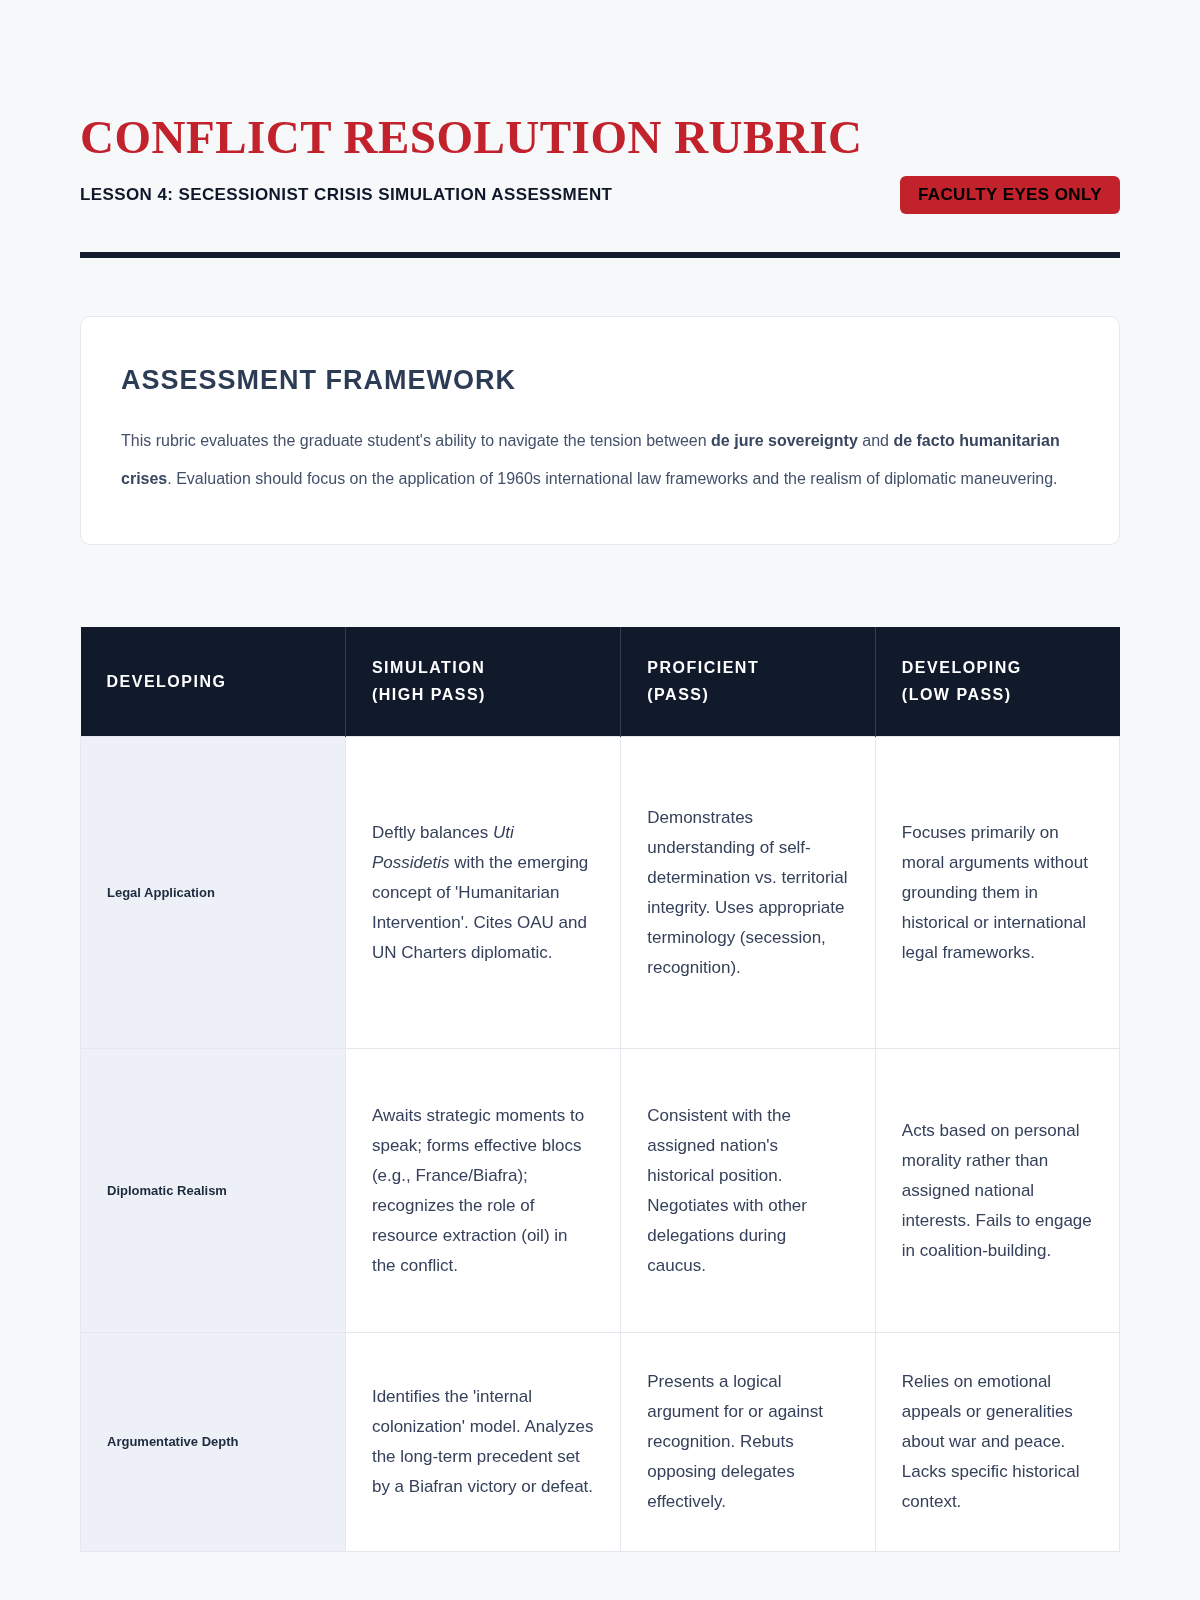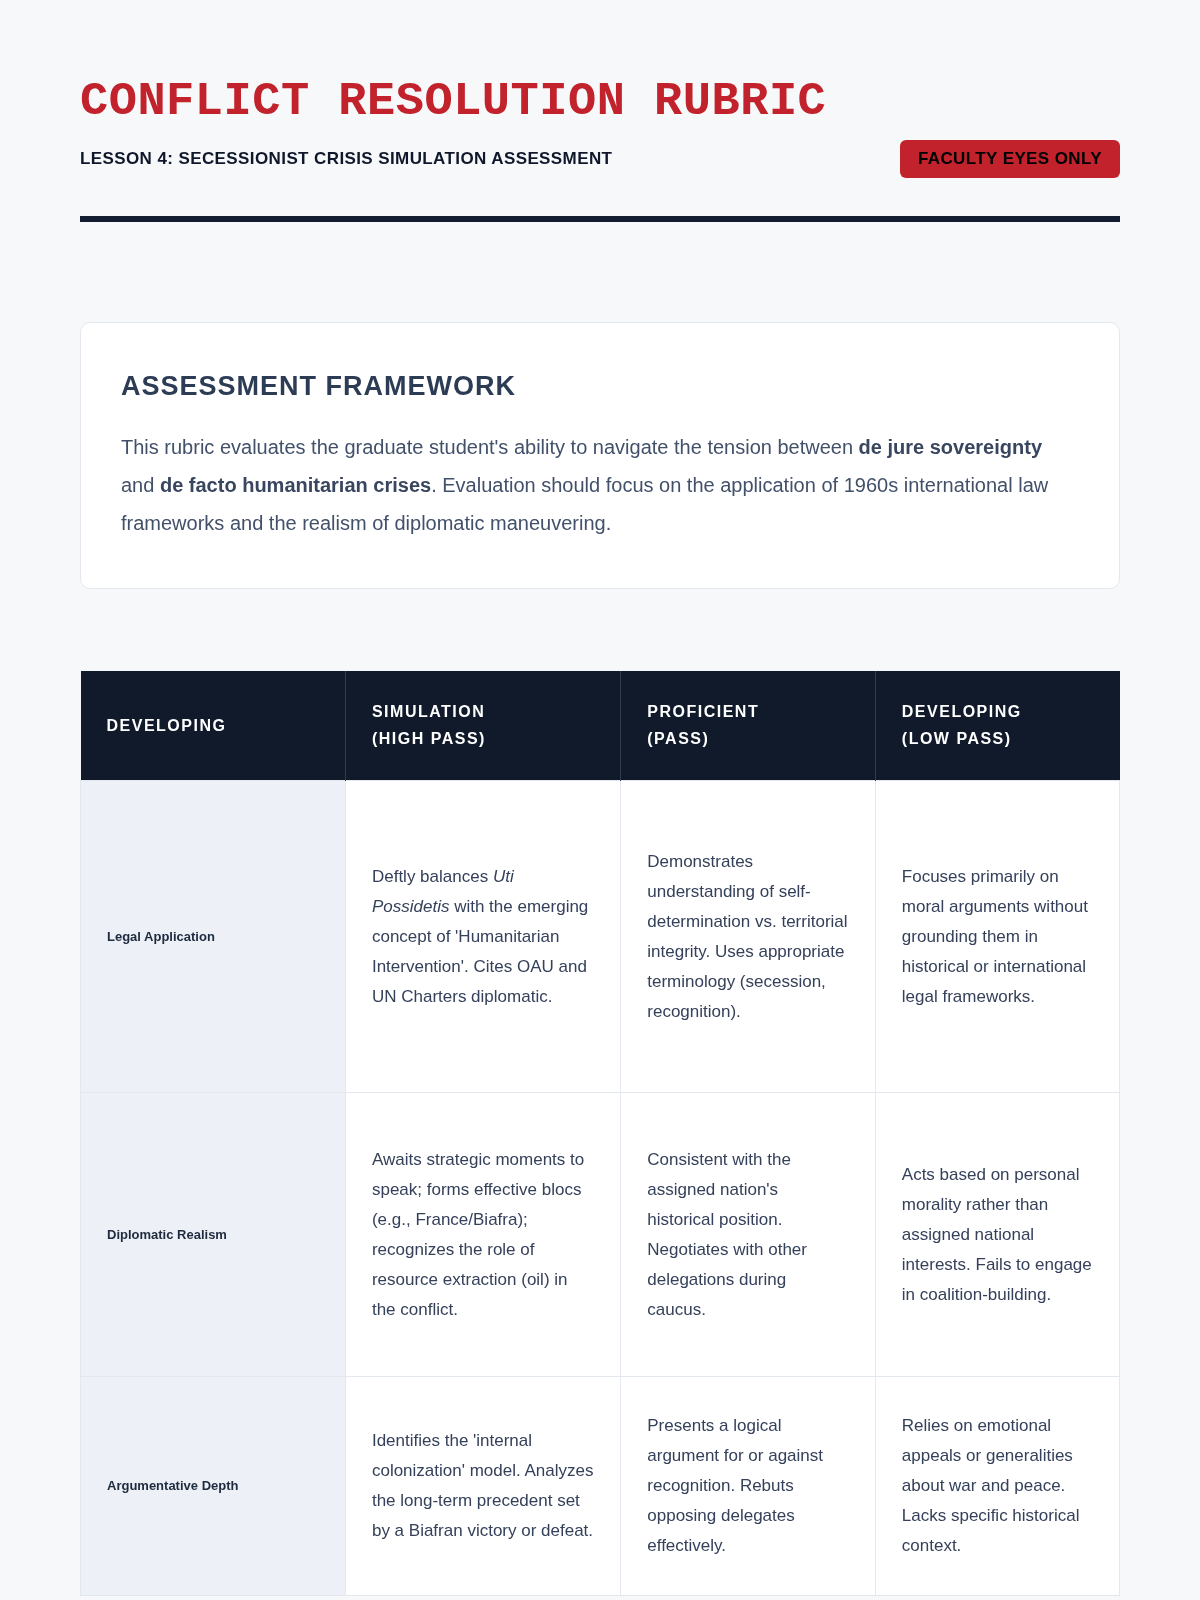--- a/index.html
+++ b/index.html
@@ -5,57 +5,58 @@
   * { margin: 0; padding: 0; box-sizing: border-box; }
   html, body {
     width: 1200px; height: 1600px; overflow: hidden;
     background: #f7f8fa;
     font-family: "Liberation Sans", sans-serif;
   }
   .container { padding: 76px 80px 0 80px; }
 
   
   .page-title {
-    font-family: Liberation Mono, monospace;
+    font-family: Liberation Serif, serif;
     font-weight: 700;
     font-size: 47px;
     letter-spacing: 0.5px;
     color: #c1222b;
     line-height: 1.1;
+    margin-top: 36px;
   }
   .sub-row {
     display: flex; align-items: center; justify-content: space-between;
     margin-top: 12px;
   }
   .page-subtitle {
     font-size: 17px; font-weight: 700; letter-spacing: 0.4px;
     color: #0f172a;
   }
   .badge {
     background: #c1222b; color: #000000;
     font-size: 17px; font-weight: 700; letter-spacing: 0.4px;
     padding: 9px 18px; border-radius: 6px;
   }
   .divider { height: 6px; background: #141c2f; margin-top: 38px; }
 
   
   .card {
-    margin-top: 100px;
+    margin-top: 58px;
     background: #ffffff;
     border: 1px solid #e4e8ee;
     border-radius: 10px;
     padding: 48px 52px 46px 40px;
   }
   .card h2 {
     font-size: 27px; font-weight: 700; letter-spacing: 1px;
     color: #2d3c55;
   }
   .card p {
     margin-top: 26px;
-    font-size: 20px; line-height: 38px;
+    font-size: 16px; line-height: 38px;
     color: #42506a;
   }
   .card p .b { font-weight: 700; color: #39465f; }
 
   
   table.rubric {
     margin-top: 82px;
     width: 100%;
     border-collapse: collapse;
     table-layout: fixed;

